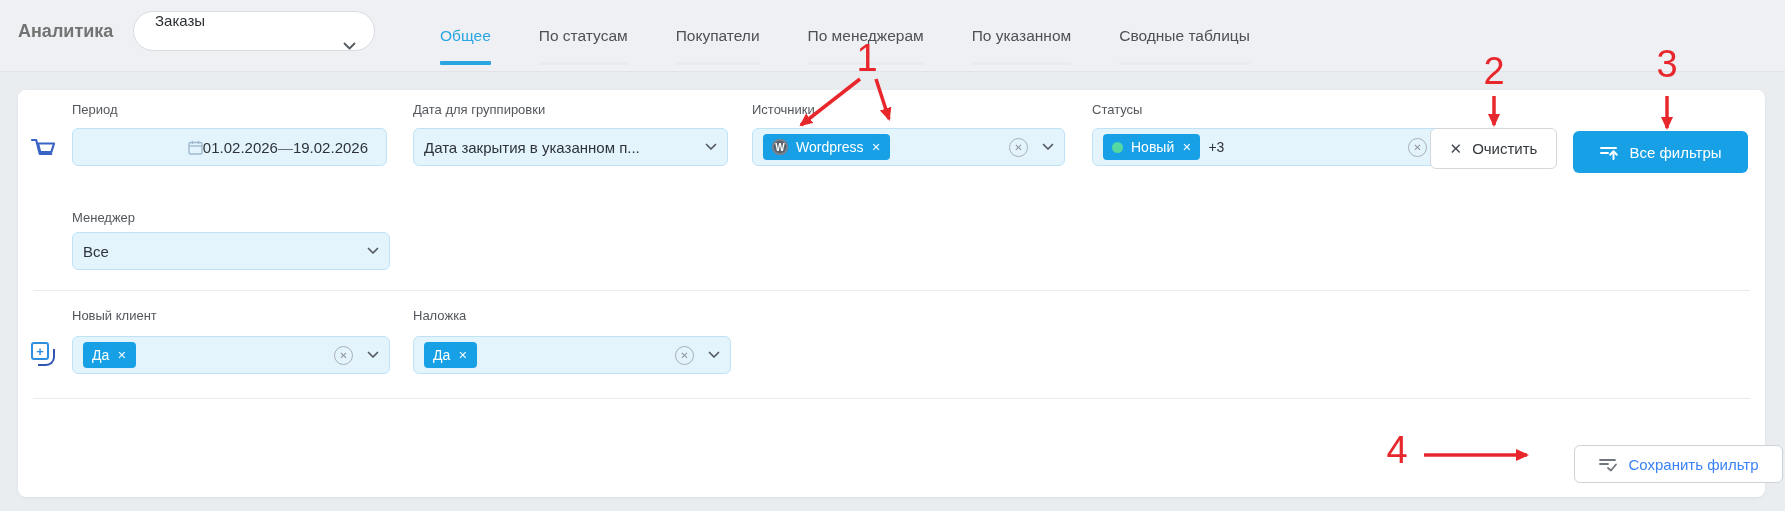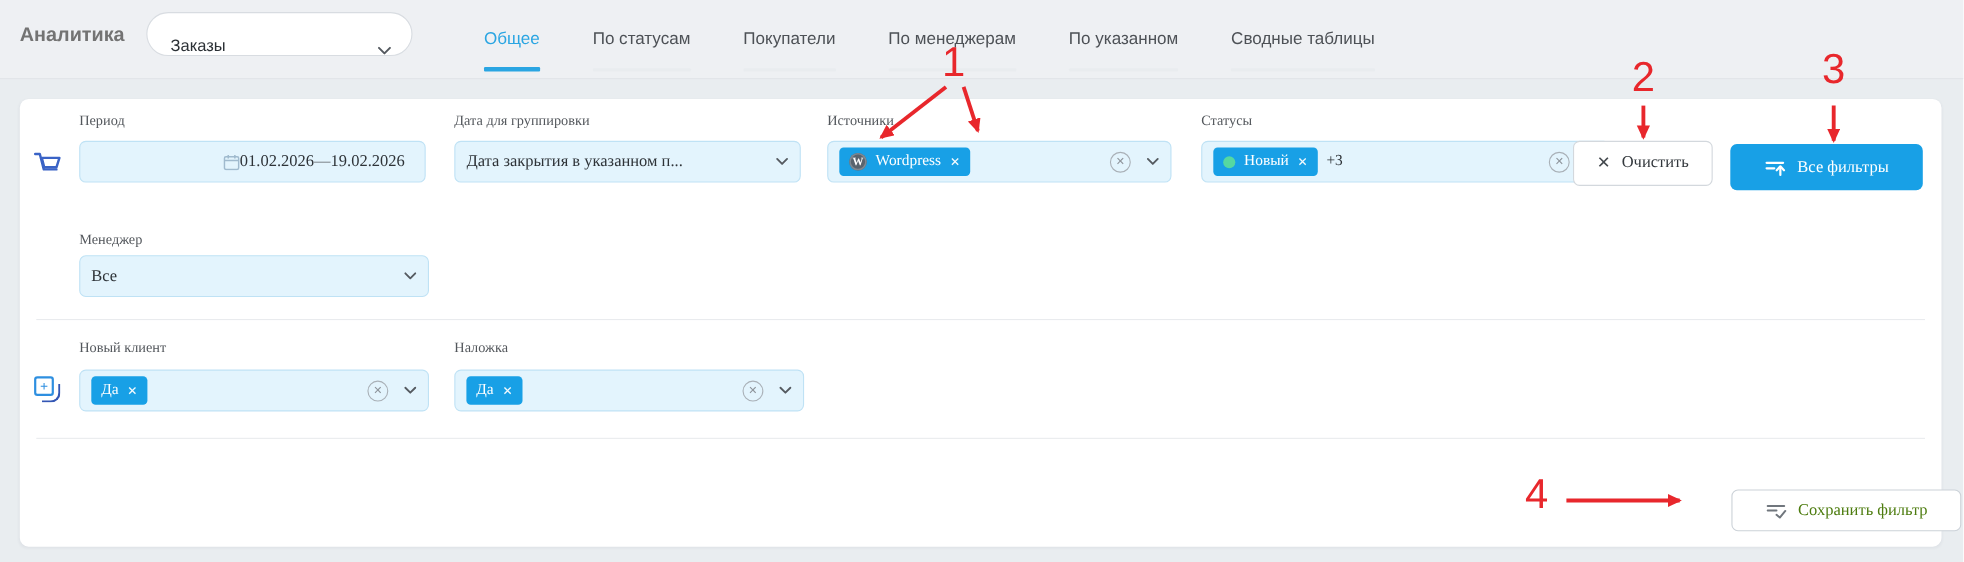--- a/index.html
+++ b/index.html
@@ -2,46 +2,46 @@
 <html><head>
 <meta charset="utf-8">
 <style>
   html,body{margin:0;padding:0;}
   body{font-family:"Liberation Sans","DejaVu Sans",sans-serif;}
   .screen{position:relative;width:1785px;height:511px;background:#e9edf0;overflow:hidden;}
 
   
   .topbar{position:absolute;left:0;top:0;width:1785px;height:71px;background:#eef0f3;border-bottom:1px solid #e0e4e8;}
   .page-title{position:absolute;left:18px;top:21px;font-size:18px;font-weight:700;color:#737373;}
-  .report-select{position:absolute;left:133px;top:11px;width:242px;height:40px;background:#fff;border:1px solid #d8dce1;border-radius:21px;display:flex;align-items:flex-end;padding:0 18px 0 21px;box-sizing:border-box;cursor:pointer;}
+  .report-select{position:absolute;left:133px;top:11px;width:242px;height:40px;background:#fff;border:1px solid #d8dce1;border-radius:21px;display:flex;align-items:flex-start;padding:0 18px 0 21px;box-sizing:border-box;cursor:pointer;flex-direction:column;}
   .report-select .rs-val{font-size:15px;color:#2b3035;flex:1;}
   .tabs{position:absolute;left:440px;top:0;height:71px;display:flex;gap:48px;text-align:right;}
   .tab{position:relative;height:71px;display:flex;align-items:center;font-size:15.5px;color:#4d5156;cursor:pointer;}
   .tab::after{content:"";position:absolute;left:0;right:0;bottom:6px;height:3px;background:#e9ecef;border-radius:1px;}
   .tab.active{color:#2aa5e2;}
   .tab.active::after{background:#2aa5e2;height:4px;}
 
   
-  .panel{position:absolute;left:18px;top:90px;width:1747px;height:407px;background:#ffffff;border-radius:8px;box-shadow:0 1px 3px rgba(30,40,60,.06);font-family:Liberation Serif, serif;}
+  .panel{position:absolute;left:18px;top:90px;width:1747px;height:407px;background:#ffffff;border-radius:8px;box-shadow:0 1px 3px rgba(30,40,60,.06);}
   .flabel{position:absolute;font-size:13px;color:#53575c;}
   .field{position:absolute;height:38px;background:#e3f4fd;border:1px solid #bfe2f5;border-radius:6px;box-sizing:border-box;display:flex;align-items:center;padding:16px 10px;font-size:15px;color:#2e3338;cursor:pointer;}
   .chev{flex:none;margin-left:auto;}
   .clear-circle{flex:none;width:19px;height:19px;border:1px solid #a9b0b7;border-radius:50%;color:#8d939a;font-size:10px;line-height:17px;text-align:center;margin-left:auto;cursor:pointer;box-sizing:border-box;}
   .clear-circle + .chev{margin-left:14px;}
   .tag{flex:none;display:inline-flex;align-items:center;gap:8px;height:26px;background:#18a0e6;border-radius:4px;color:#fff;font-size:14px;padding:0 9px;}
   .tag .tag-x{font-size:11px;cursor:pointer;opacity:.95;}
   .wp-logo{width:16px;height:16px;border-radius:50%;background:#59646e;color:#fff;font-size:10px;font-weight:700;display:flex;align-items:center;justify-content:center;box-shadow:inset 0 0 0 1.5px #7d8892;}
   .dot{width:11px;height:11px;border-radius:50%;background:#55d8a1;}
   .more{margin-left:8px;color:#2e3338;font-size:14px;}
   .sep-dash{color:#6a7076;}
   .btn{position:absolute;display:flex;align-items:center;justify-content:center;gap:10px;border-radius:6px;font-size:15px;box-sizing:border-box;cursor:pointer;}
   .btn-clear{left:1412px;top:38px;width:127px;height:41px;background:#fff;border:1px solid #d3d8dd;color:#33383d;}
   .btn-clear .x{font-size:15px;color:#44494e;}
   .btn-primary{left:1555px;top:41px;width:175px;height:42px;background:#18a0e6;color:#fff;border:none;}
-  .btn-save{left:1556px;top:355px;width:209px;height:38px;background:#fff;border:1px solid #ccd2d8;color:#4d7c0f;}
+  .btn-save{left:1556px;top:355px;width:209px;height:38px;background:#fff;border:1px solid #ccd2d8;color:#3b82f6;}
   .divider{position:absolute;left:15px;right:15px;height:1px;background:#e9ebee;}
   .cart-icon{position:absolute;left:12px;top:47px;}
   .plus-icon{position:absolute;left:13px;top:252px;width:24px;height:24px;cursor:pointer;}
   .plus-back{position:absolute;left:7px;top:7px;width:15px;height:15px;border-right:2.5px solid #3356b4;border-bottom:2.5px solid #3356b4;border-radius:0 0 9px 0;}
   .plus-front{position:absolute;left:0;top:0;width:14px;height:14px;background:#fff;border:2px solid #2e8fe0;border-radius:3px;color:#2e8fe0;font-size:13px;font-weight:700;display:flex;align-items:center;justify-content:center;}
 
   
   .ann-num{position:absolute;transform:translate(-50%,-50%);color:#e8272c;font-size:38px;font-weight:500;z-index:6;}
   .arrows{position:absolute;left:0;top:0;z-index:5;pointer-events:none;}
 </style>

